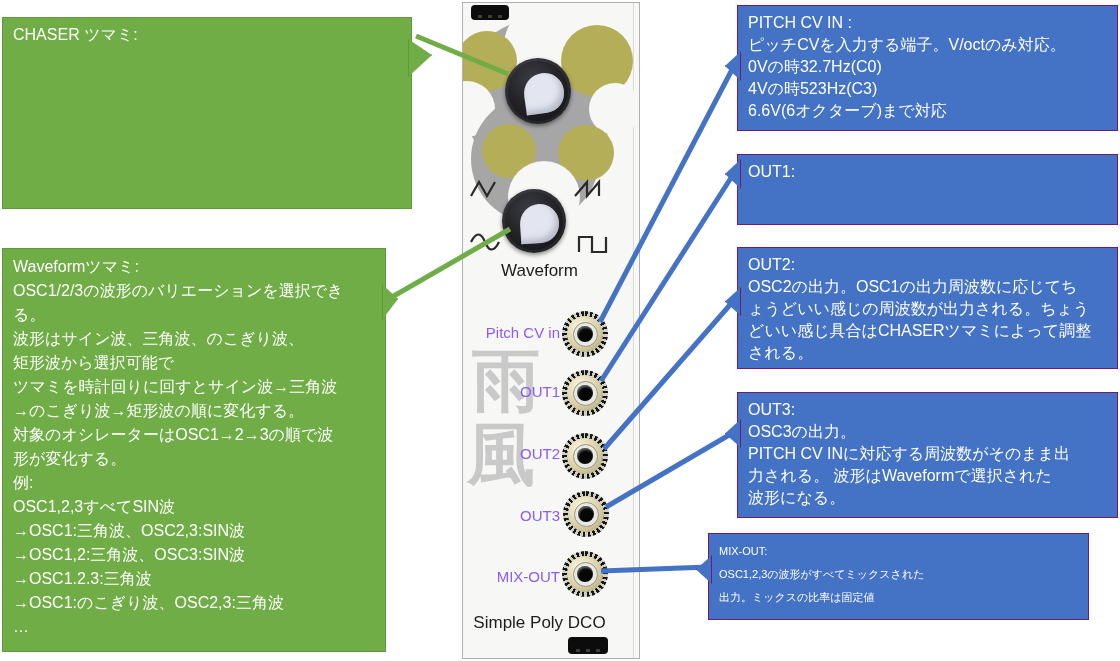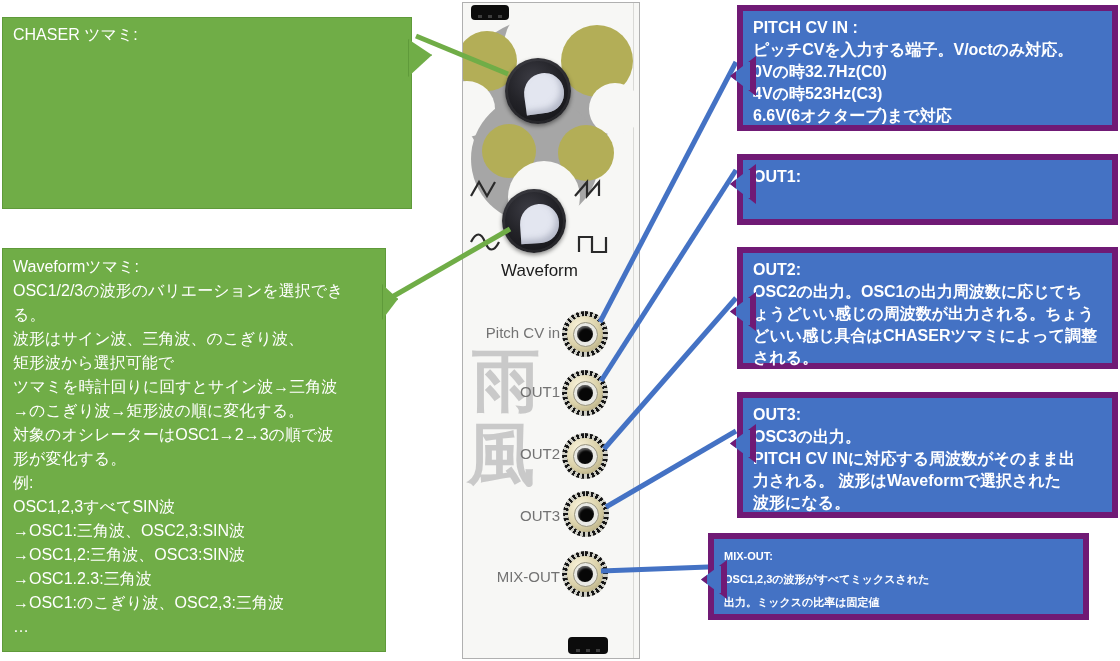--- a/index.html
+++ b/index.html
@@ -6,21 +6,21 @@
   #canvas{
     position:relative;width:1120px;height:661px;overflow:hidden;
     background:#ffffff;
     font-family:"Liberation Sans","DejaVu Sans",sans-serif;
   }
   
   .callout{position:absolute;box-sizing:border-box;color:#fff;padding:6px 10px;z-index:3;}
   .callout .title{white-space:pre-line;}
   .callout .body{white-space:pre-line;}
   .green{background:#70ad47;border:1px solid #5f9a3a;}
-  .blue{background:#4472c4;border:6px solid #701a75;font-weight:bold;}
+  .blue{background:#4472c4;border:1px solid #701a75;}
   .callout.g1{left:2px;top:4px;width:410px;height:192px;font-size:16px;line-height:22.5px;margin-top:13px;}
   .callout.g2{left:2px;top:248px;width:384px;height:404px;font-size:16px;line-height:24px;}
   .callout.b1{left:737px;top:5px;width:381px;height:126px;font-size:16px;line-height:22px;}
   .callout.b2{left:737px;top:154px;width:381px;height:71px;font-size:16px;line-height:22px;}
   .callout.b3{left:737px;top:247px;width:381px;height:122px;font-size:16px;line-height:22px;}
   .callout.b4{left:737px;top:392px;width:381px;height:126px;font-size:16px;line-height:22px;}
   .callout.b5{left:708px;top:533px;width:381px;height:87px;font-size:11px;line-height:23px;}
   .ptr{position:absolute;}
   .ptr.right{clip-path:polygon(0 0,100% 42%,0 100%);}
   .ptr.left{clip-path:polygon(100% 0,0 50%,100% 100%);}
@@ -49,21 +49,21 @@
   .jack{position:absolute;width:46px;height:46px;border-radius:50%;
     background:repeating-conic-gradient(#161616 0deg 7deg,#cfcfc6 7deg 14deg);
     display:flex;align-items:center;justify-content:center;}
   .jack .ring{width:36px;height:36px;border-radius:50%;
     background:radial-gradient(circle at 35% 30%,#fbf5dd 0%,#d9d0a8 55%,#a79d72 100%);
     display:flex;align-items:center;justify-content:center;}
   .jack .inner{width:25px;height:25px;border-radius:50%;background:#e9e9e4;
     border:1px solid #97937e;display:flex;align-items:center;justify-content:center;box-sizing:border-box;}
   .jack .hole{width:16px;height:16px;border-radius:50%;background:#070707;
     box-shadow:inset 1px 2px 2px rgba(255,255,255,.35);}
-  .jlabel{position:absolute;left:0;width:97px;text-align:right;font-size:15px;color:#737373;}
+  .jlabel{position:absolute;left:0;width:97px;text-align:right;font-size:15px;color:#8b5cf6;}
   .wicon{position:absolute;}
   .wm{position:absolute;color:#c9c9c9;font-family:"Liberation Serif","DejaVu Serif",serif;
       font-size:68px;line-height:68px;font-weight:bold;}
   .ptext{position:absolute;color:#1c1c1c;text-align:center;}
 </style>
 </head>
 <body>
 
 <div id="canvas">
 
@@ -152,20 +152,21 @@
 
     <div class="jlabel" style="top:565px;">MIX-OUT</div>
     <div class="jack" style="left:99px;top:548px;">
       <div class="ring">
           <div class="inner">
             <div class="hole"></div>
           </div>
         </div>
     </div>
 
+    <div class="ptext" style="left:0;top:610px;width:153px;font-size:17px;">Simple Poly DCO</div>
     <div class="ptext" style="left:4px;top:635px;width:80px;font-size:15px;margin-top:36px;">lleqpue9</div>
     <div class="connector" style="left:105px;top:634px;width:40px;height:17px;">
       <i style="left:8px;"></i>
         <i style="left:18px;"></i>
         <i style="left:28px;"></i>
     </div>
   </div>
 
   <svg id="lines" width="1120" height="661">
     <line x1="416" y1="36" x2="508" y2="74" stroke="#70ad47" stroke-width="5"></line>

